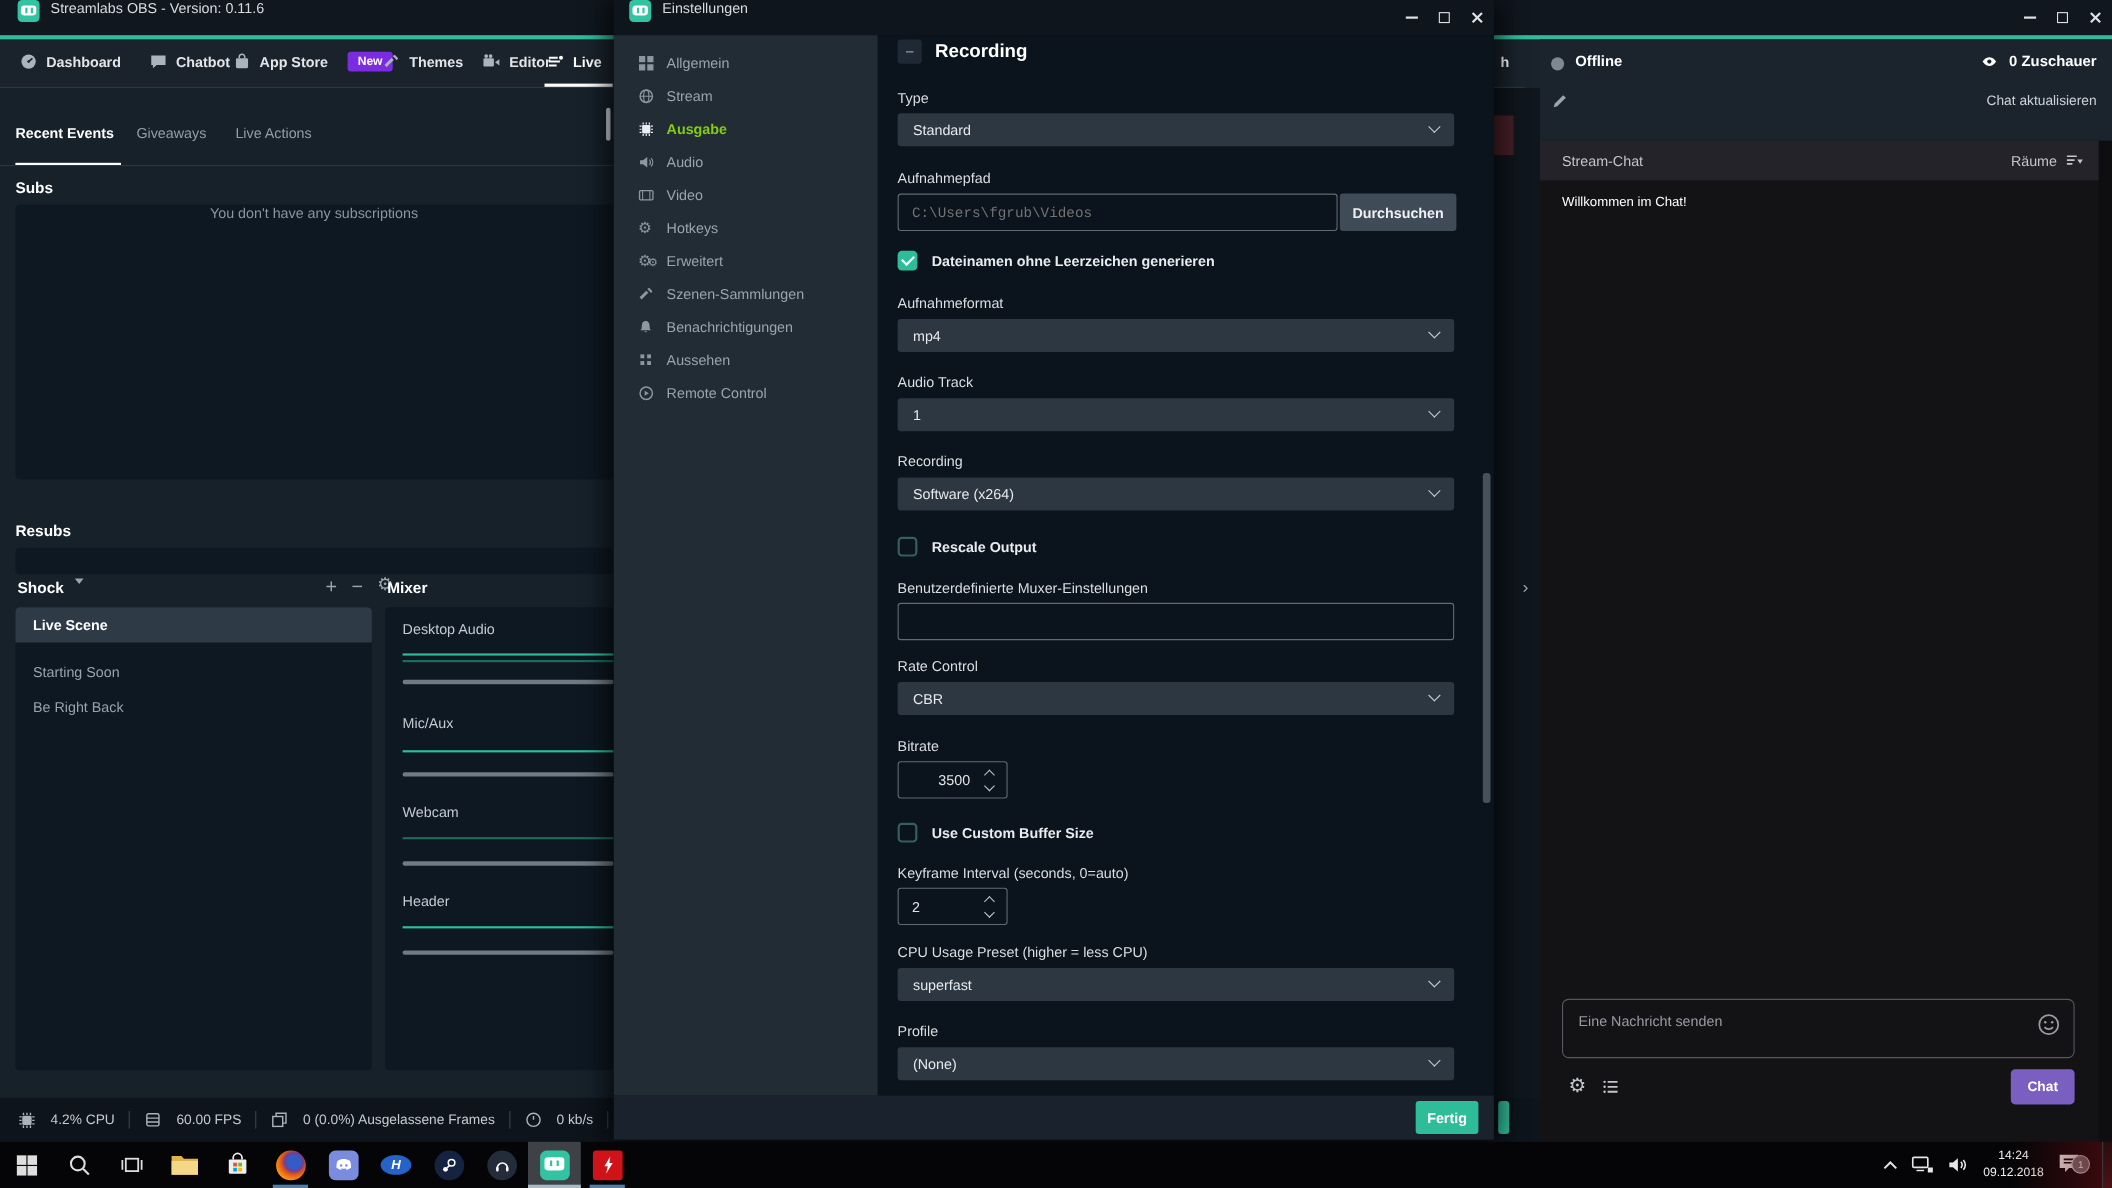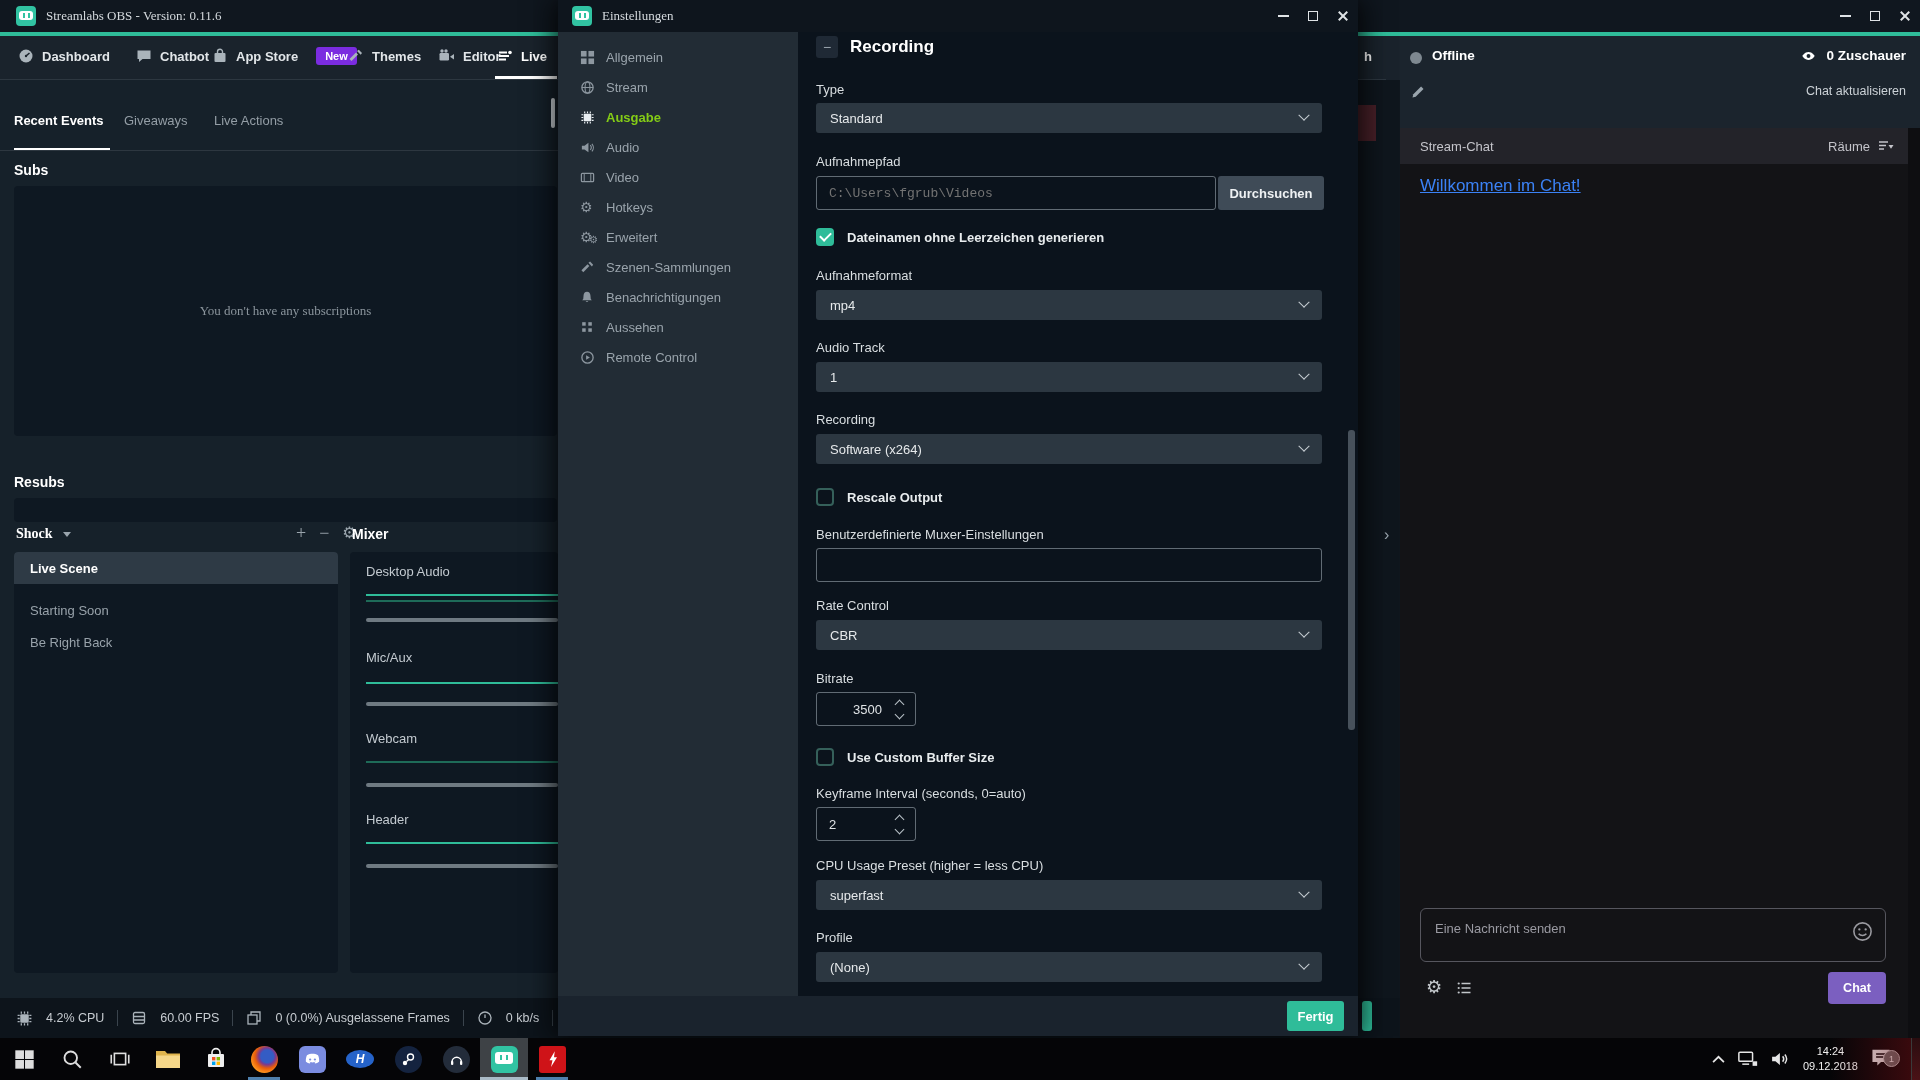--- a/index.html
+++ b/index.html
@@ -1,19 +1,19 @@
 <!DOCTYPE html>
 <html><head>
 <meta charset="utf-8">
 <style>
   html,body{margin:0;padding:0;background:#000;}
   body{font-family:"Liberation Sans",sans-serif;}
   #screen{position:relative;width:1920px;height:1080px;overflow:hidden;background:#16212a;color:#dfe3e6;}
   .abs{position:absolute;}
-  .flex{display:flex;align-items:center;font-family:Liberation Serif, serif;}
+  .flex{display:flex;}
   svg{display:block;}
 
   
   .titlebar{left:0;top:0;width:1920px;height:32px;background:#10171f;}
   .title-text{font-size:13px;color:#d6dbdf;}
   .winctl{width:30px;height:32px;display:flex;align-items:center;justify-content:center;}
   .ic-min{width:11px;height:2px;background:#dfe3e6;}
   .ic-max{width:10px;height:10px;border:1.5px solid #dfe3e6;box-sizing:border-box;}
   .ic-x{position:relative;width:12px;height:12px;}
   .ic-x:before,.ic-x:after{content:'';position:absolute;left:5px;top:0;width:2px;height:12px;background:#dfe3e6;}
@@ -95,21 +95,21 @@
   .chev-right{font-size:16px;color:#9aa5ad;}
 
   
   .rpanel{left:1400px;top:36px;width:520px;height:1002px;background:#131316;z-index:10;}
   .rp-top{position:absolute;left:0;top:0;width:520px;height:92px;background:#1b242d;}
   .rp-dot{position:absolute;left:10px;top:16px;width:12px;height:12px;border-radius:50%;background:#7e8890;}
   .rp-offline{position:absolute;left:32px;top:12px;font-size:13.5px;font-weight:700;color:#fff;}
   .rp-view{position:absolute;right:14px;top:12px;display:flex;align-items:center;gap:8px;font-size:13.5px;font-weight:700;color:#fff;}
   .rp-refresh{position:absolute;right:14px;top:48px;font-size:12.5px;color:#ccd2d7;}
   .chat-head{position:absolute;left:0;top:92px;width:508px;height:36px;background:#232329;display:flex;align-items:center;padding:0 14px 0 20px;box-sizing:border-box;font-size:13px;color:#c4c4ca;}
-  .welcome{position:absolute;left:20px;top:140px;font-size:17px;color:#3b82f6;text-decoration:underline;}
+  .welcome{position:absolute;left:20px;top:140px;font-size:12px;color:#ffffff;}
   .chat-input{position:absolute;left:20px;top:872px;width:466px;height:54px;border:1px solid #56565e;border-radius:6px;box-sizing:border-box;background:transparent;}
   .chat-input .ph{position:absolute;left:14px;top:12px;font-size:13px;color:#9a9aa2;}
   .chat-btn{position:absolute;left:428px;top:936px;width:58px;height:32px;background:#7b5fc0;border-radius:4px;color:#fff;font-size:12.5px;font-weight:700;display:flex;align-items:center;justify-content:center;cursor:default;}
   .rp-strip{position:absolute;left:508px;top:92px;width:12px;height:910px;background:#0e0e11;}
   .chat-glyph{font-size:18px;color:#c2c6ca;line-height:1;}
 
   
   .taskbar{left:0;top:1038px;width:1920px;height:42px;background:#050507;z-index:50;display:flex;align-items:center;}
   .tb-btn{position:relative;width:48px;height:42px;display:flex;align-items:center;justify-content:center;flex:0 0 auto;cursor:default;}
   .tb-btn.active{background:#3e4246;}

